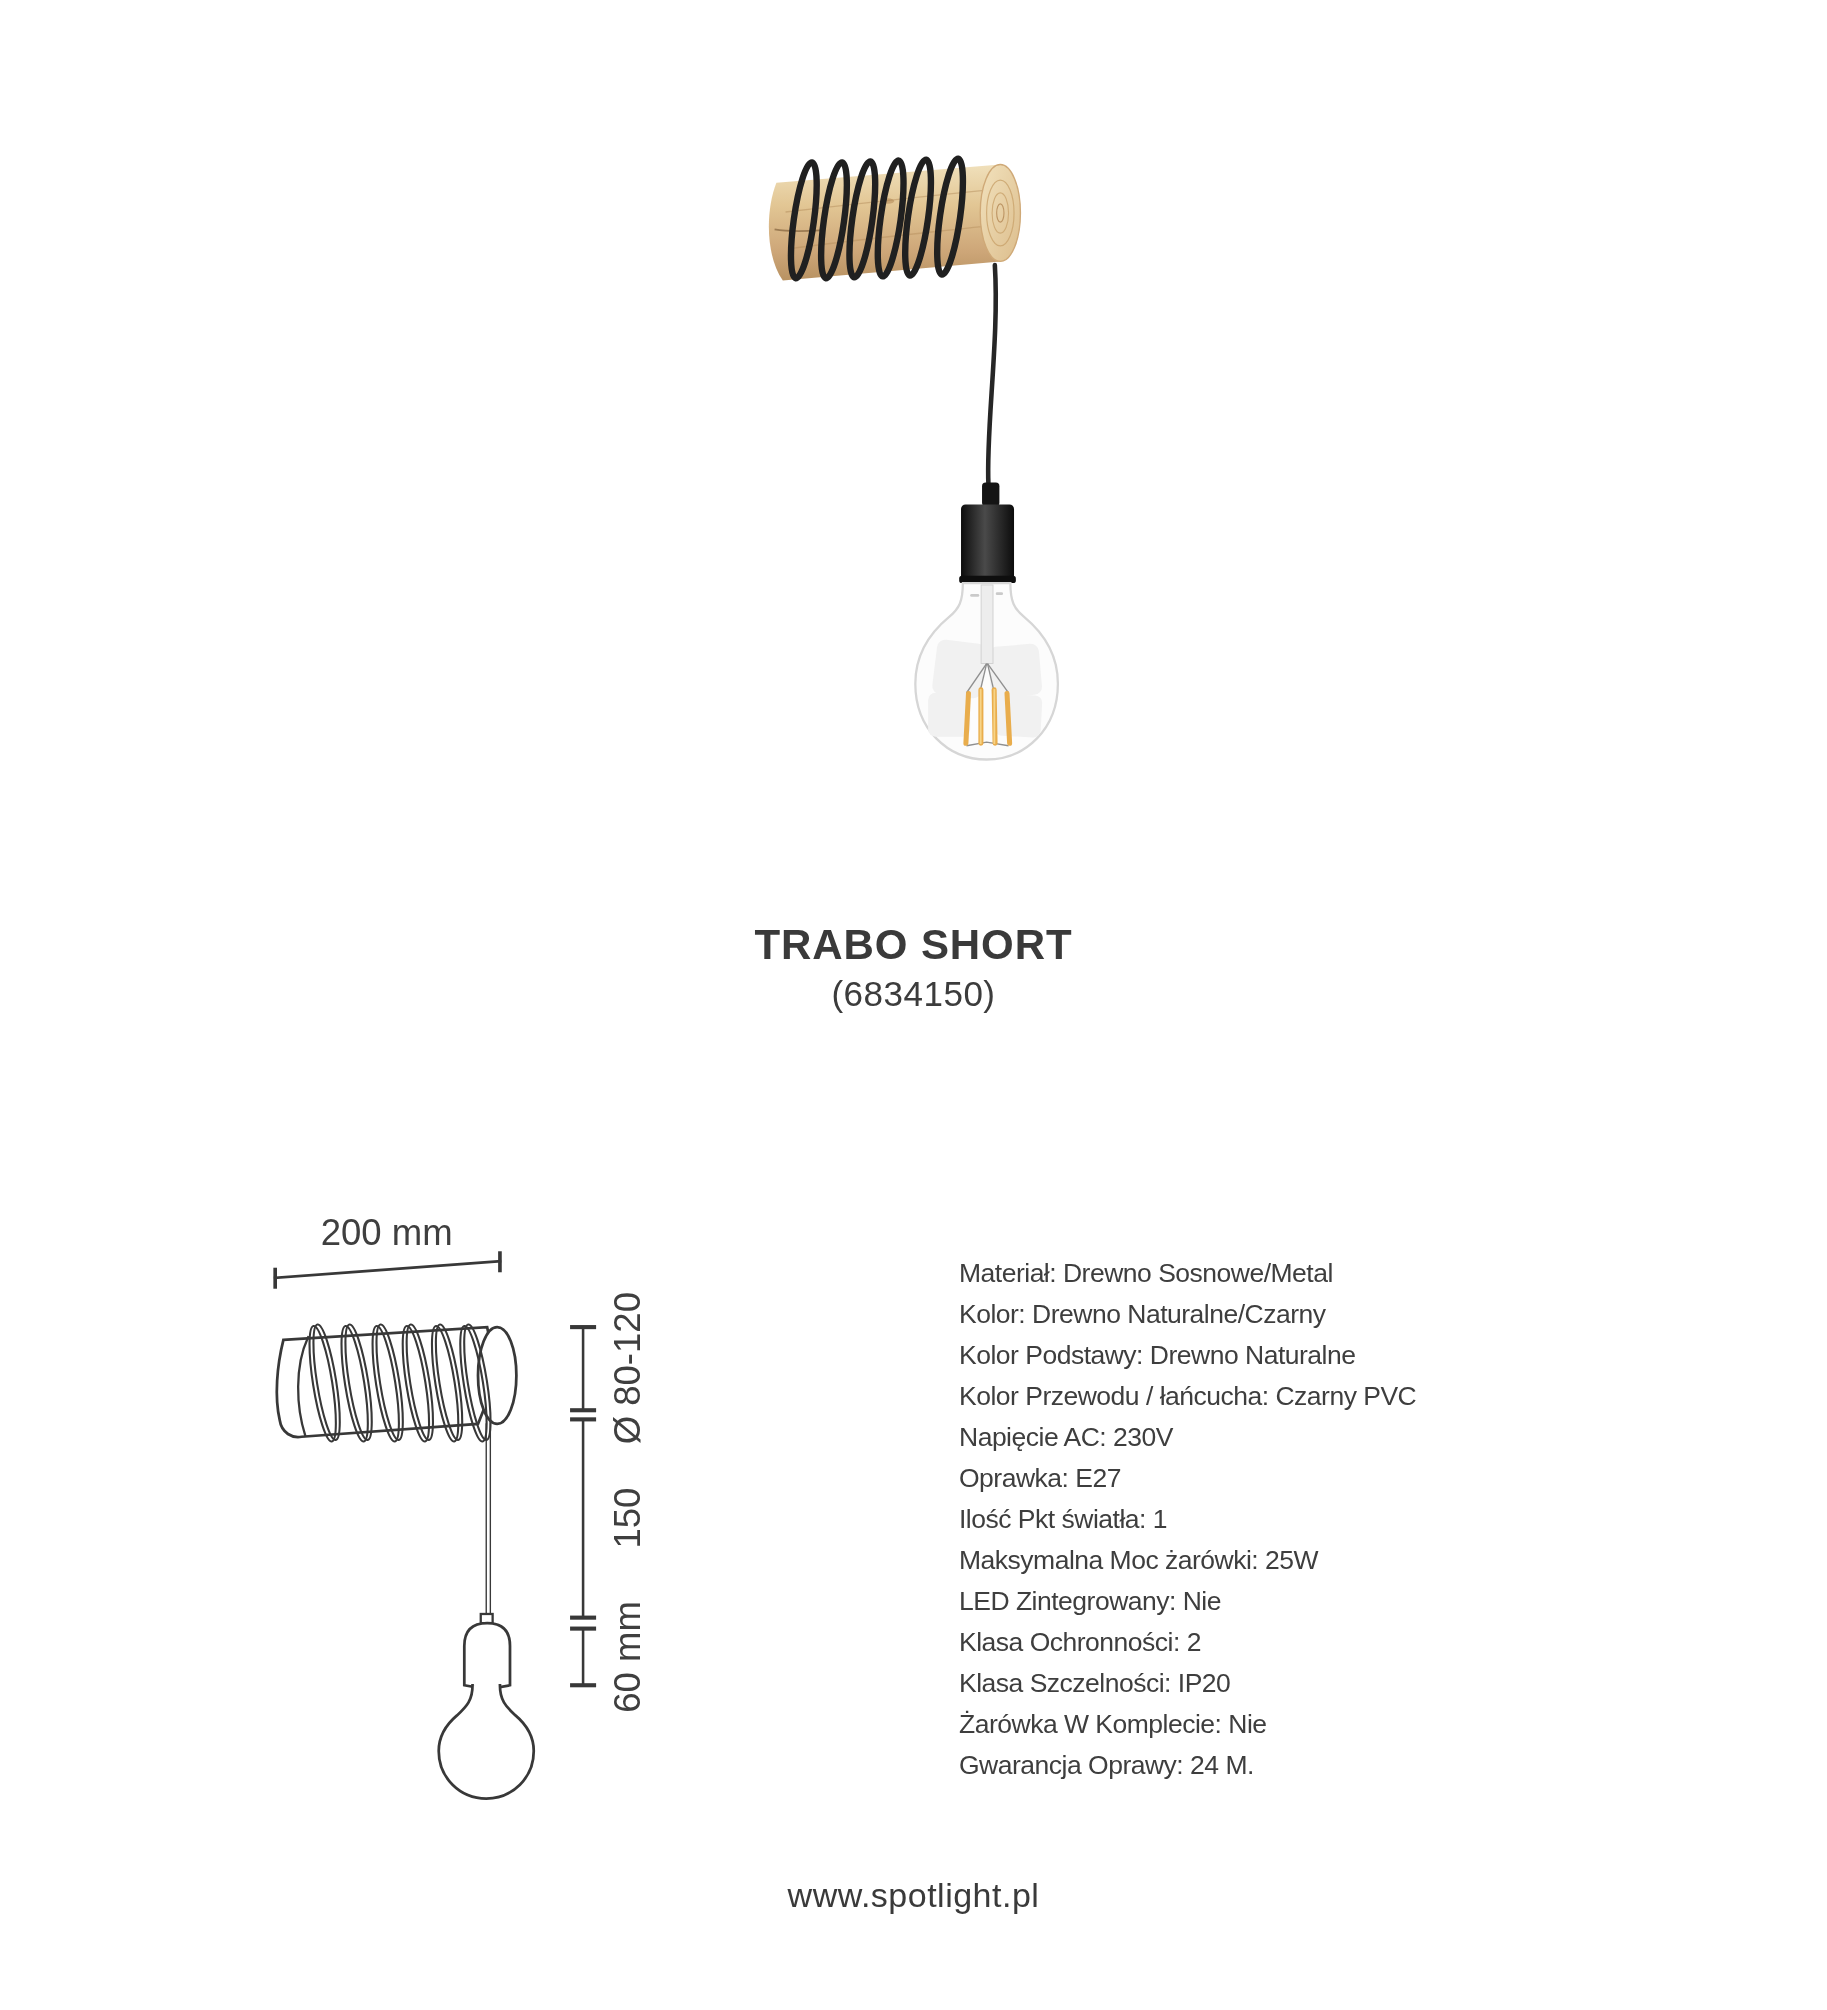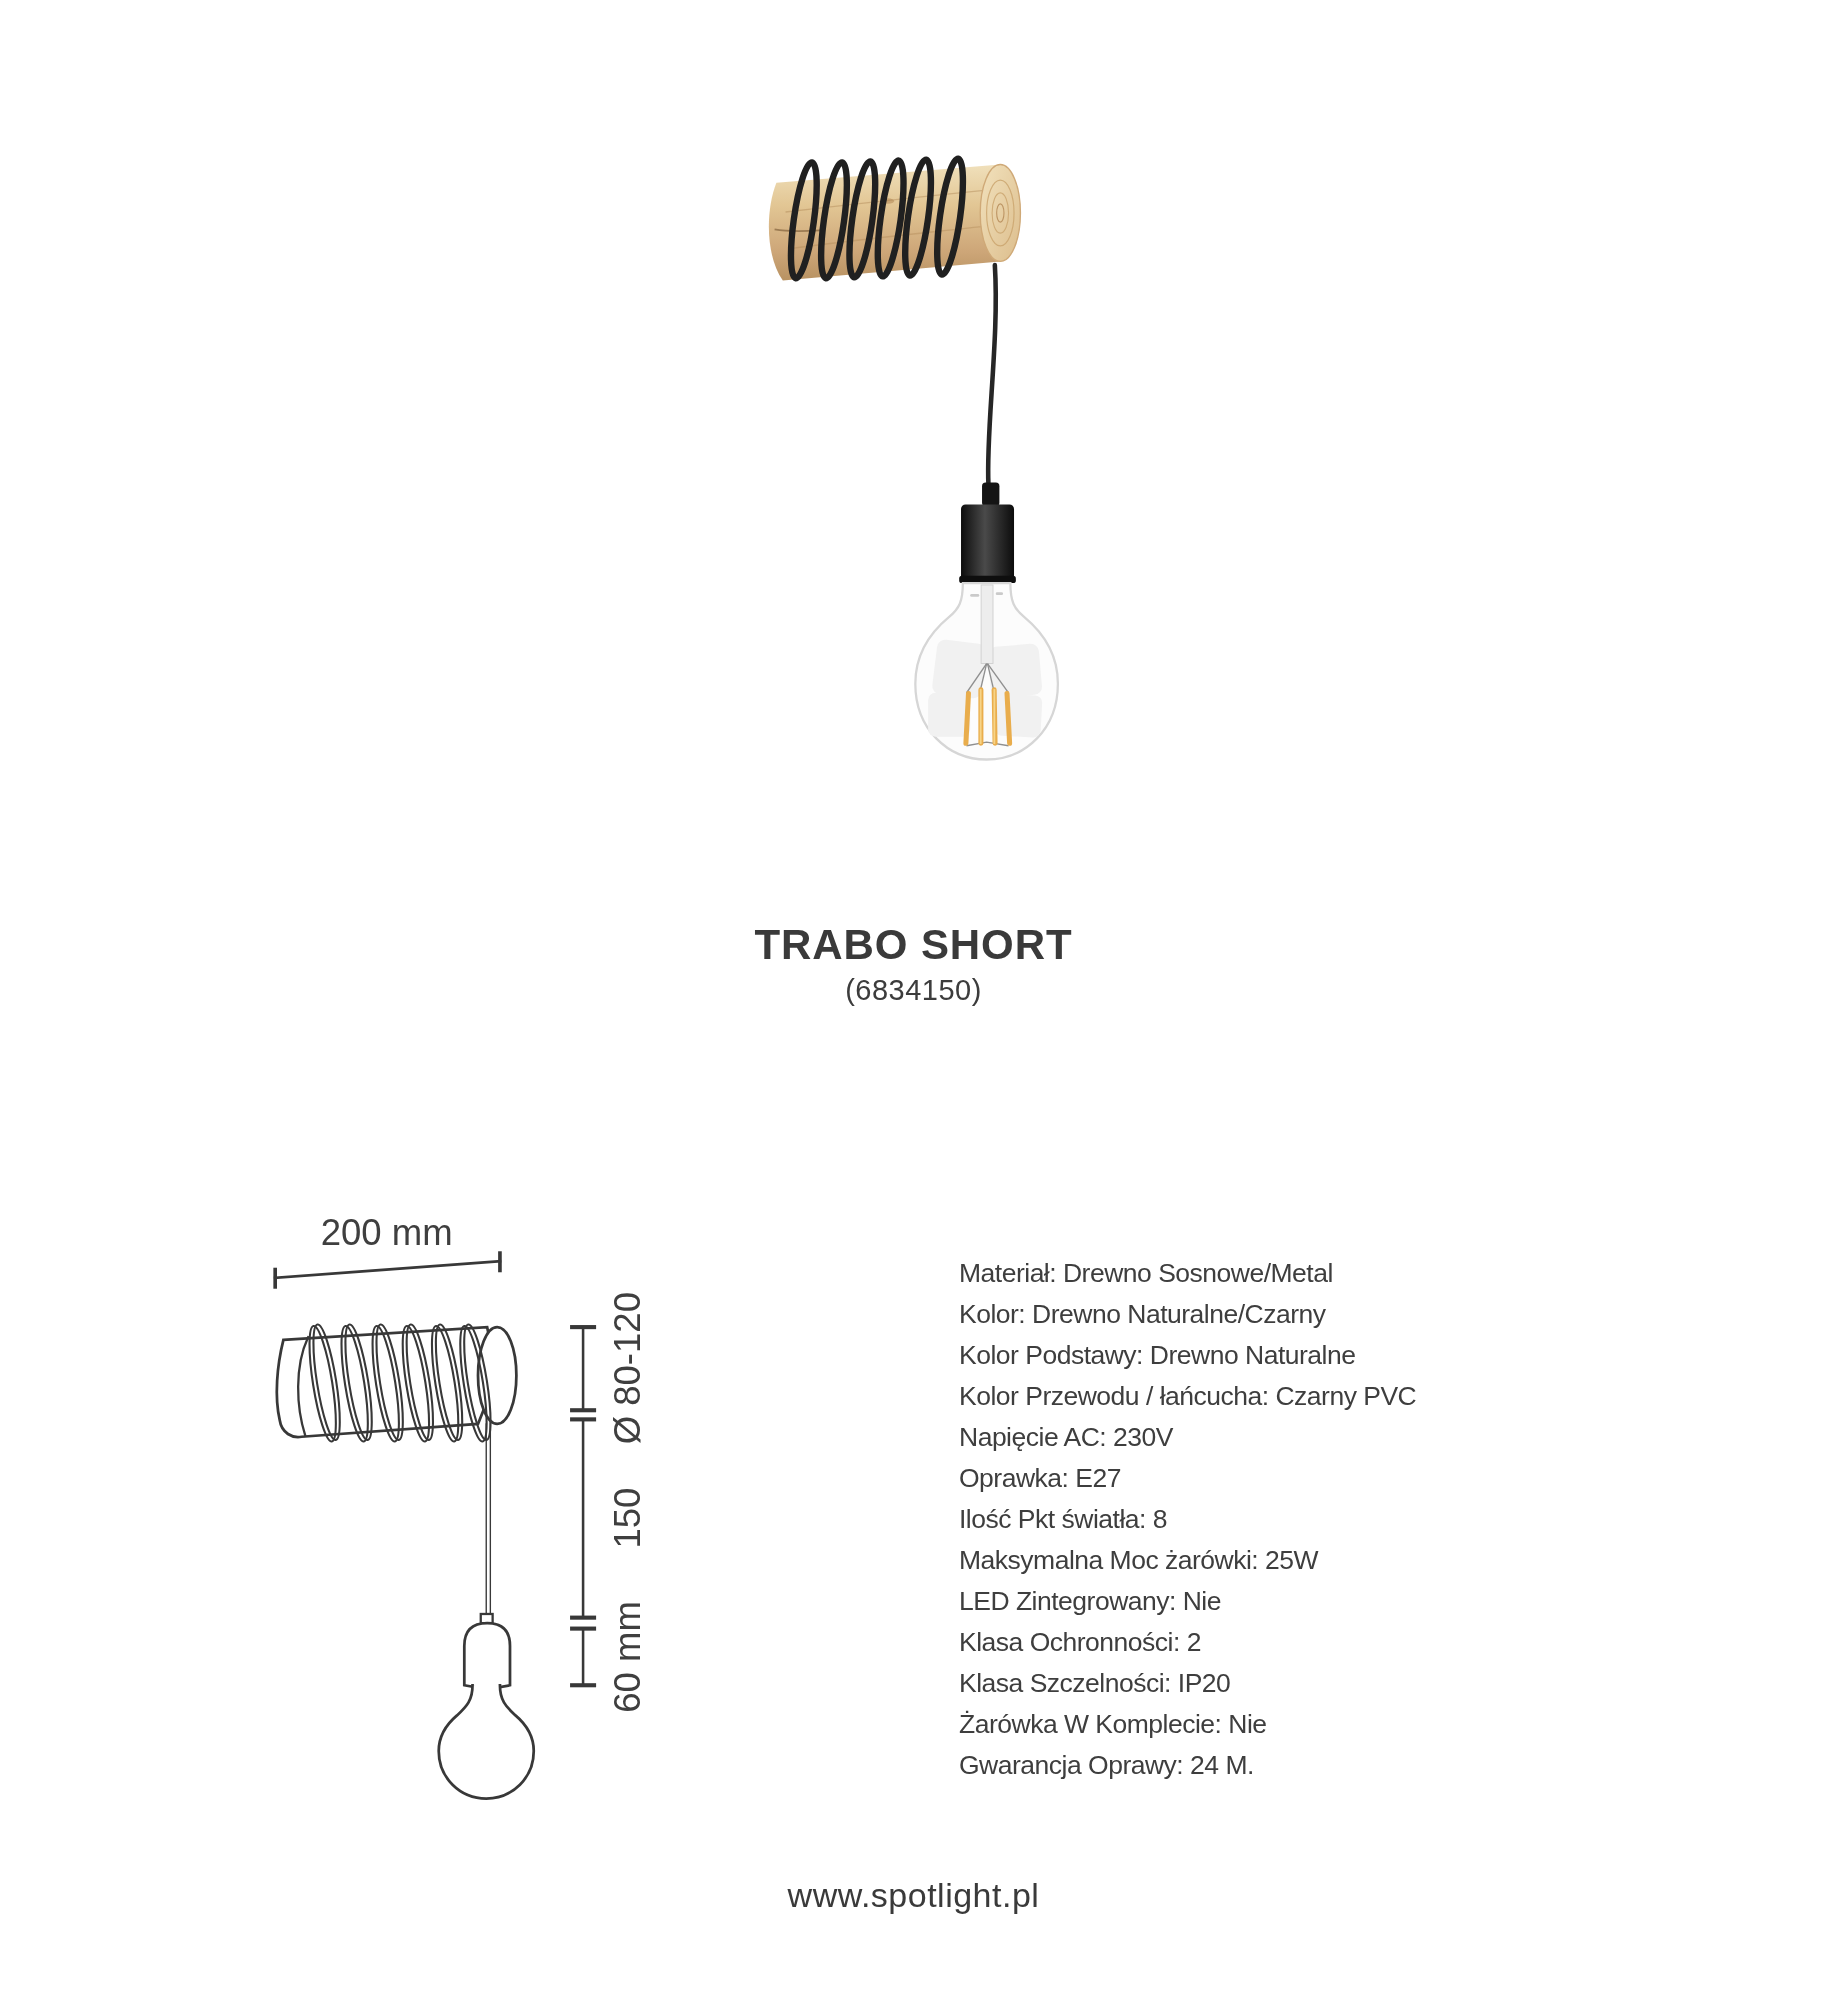--- a/index.html
+++ b/index.html
@@ -7,21 +7,21 @@
     width:1827px;height:2010px;position:relative;background:#ffffff;
     font-family:"Liberation Sans", sans-serif;overflow:hidden;
   }
   .abs{position:absolute;}
   .product-title{
     left:0;right:0;top:921px;text-align:center;
     font-size:42px;letter-spacing:0.9px;color:#3a3a3a;font-weight:700;
   }
   .product-code{
     left:0;right:0;top:974px;text-align:center;
-    font-size:29px;letter-spacing:0.5px;color:#3c3c3c;
+    font-size:35px;letter-spacing:0.5px;color:#3c3c3c;
   }
   .photo-svg{left:749px;top:137px;}
   .diagram-svg{left:256px;top:1188px;}
   .spec-list{
     left:959px;top:1253px;width:585px;text-align:left;
     font-size:26.5px;line-height:41px;color:#3e3e3e;letter-spacing:-0.5px;
   }
   .spec-line{white-space:nowrap;}
   .site-footer{
     left:0;right:0;top:1876px;text-align:center;
@@ -192,21 +192,21 @@
   </g>
 </svg>
 
 <div class="abs spec-list">
   <div class="spec-line">Materiał: Drewno Sosnowe/Metal</div>
   <div class="spec-line">Kolor: Drewno Naturalne/Czarny</div>
   <div class="spec-line">Kolor Podstawy: Drewno Naturalne</div>
   <div class="spec-line">Kolor Przewodu / łańcucha: Czarny PVC</div>
   <div class="spec-line">Napięcie AC: 230V</div>
   <div class="spec-line">Oprawka: E27</div>
-  <div class="spec-line">Ilość Pkt światła: 8</div>
+  <div class="spec-line">Ilość Pkt światła: 1</div>
   <div class="spec-line">Maksymalna Moc żarówki: 25W</div>
   <div class="spec-line">LED Zintegrowany: Nie</div>
   <div class="spec-line">Klasa Ochronności: 2</div>
   <div class="spec-line">Klasa Szczelności: IP20</div>
   <div class="spec-line">Żarówka W Komplecie: Nie</div>
   <div class="spec-line">Gwarancja Oprawy: 24 M.</div>
 </div>
 
 <div class="abs site-footer">www.spotlight.pl</div>
 

